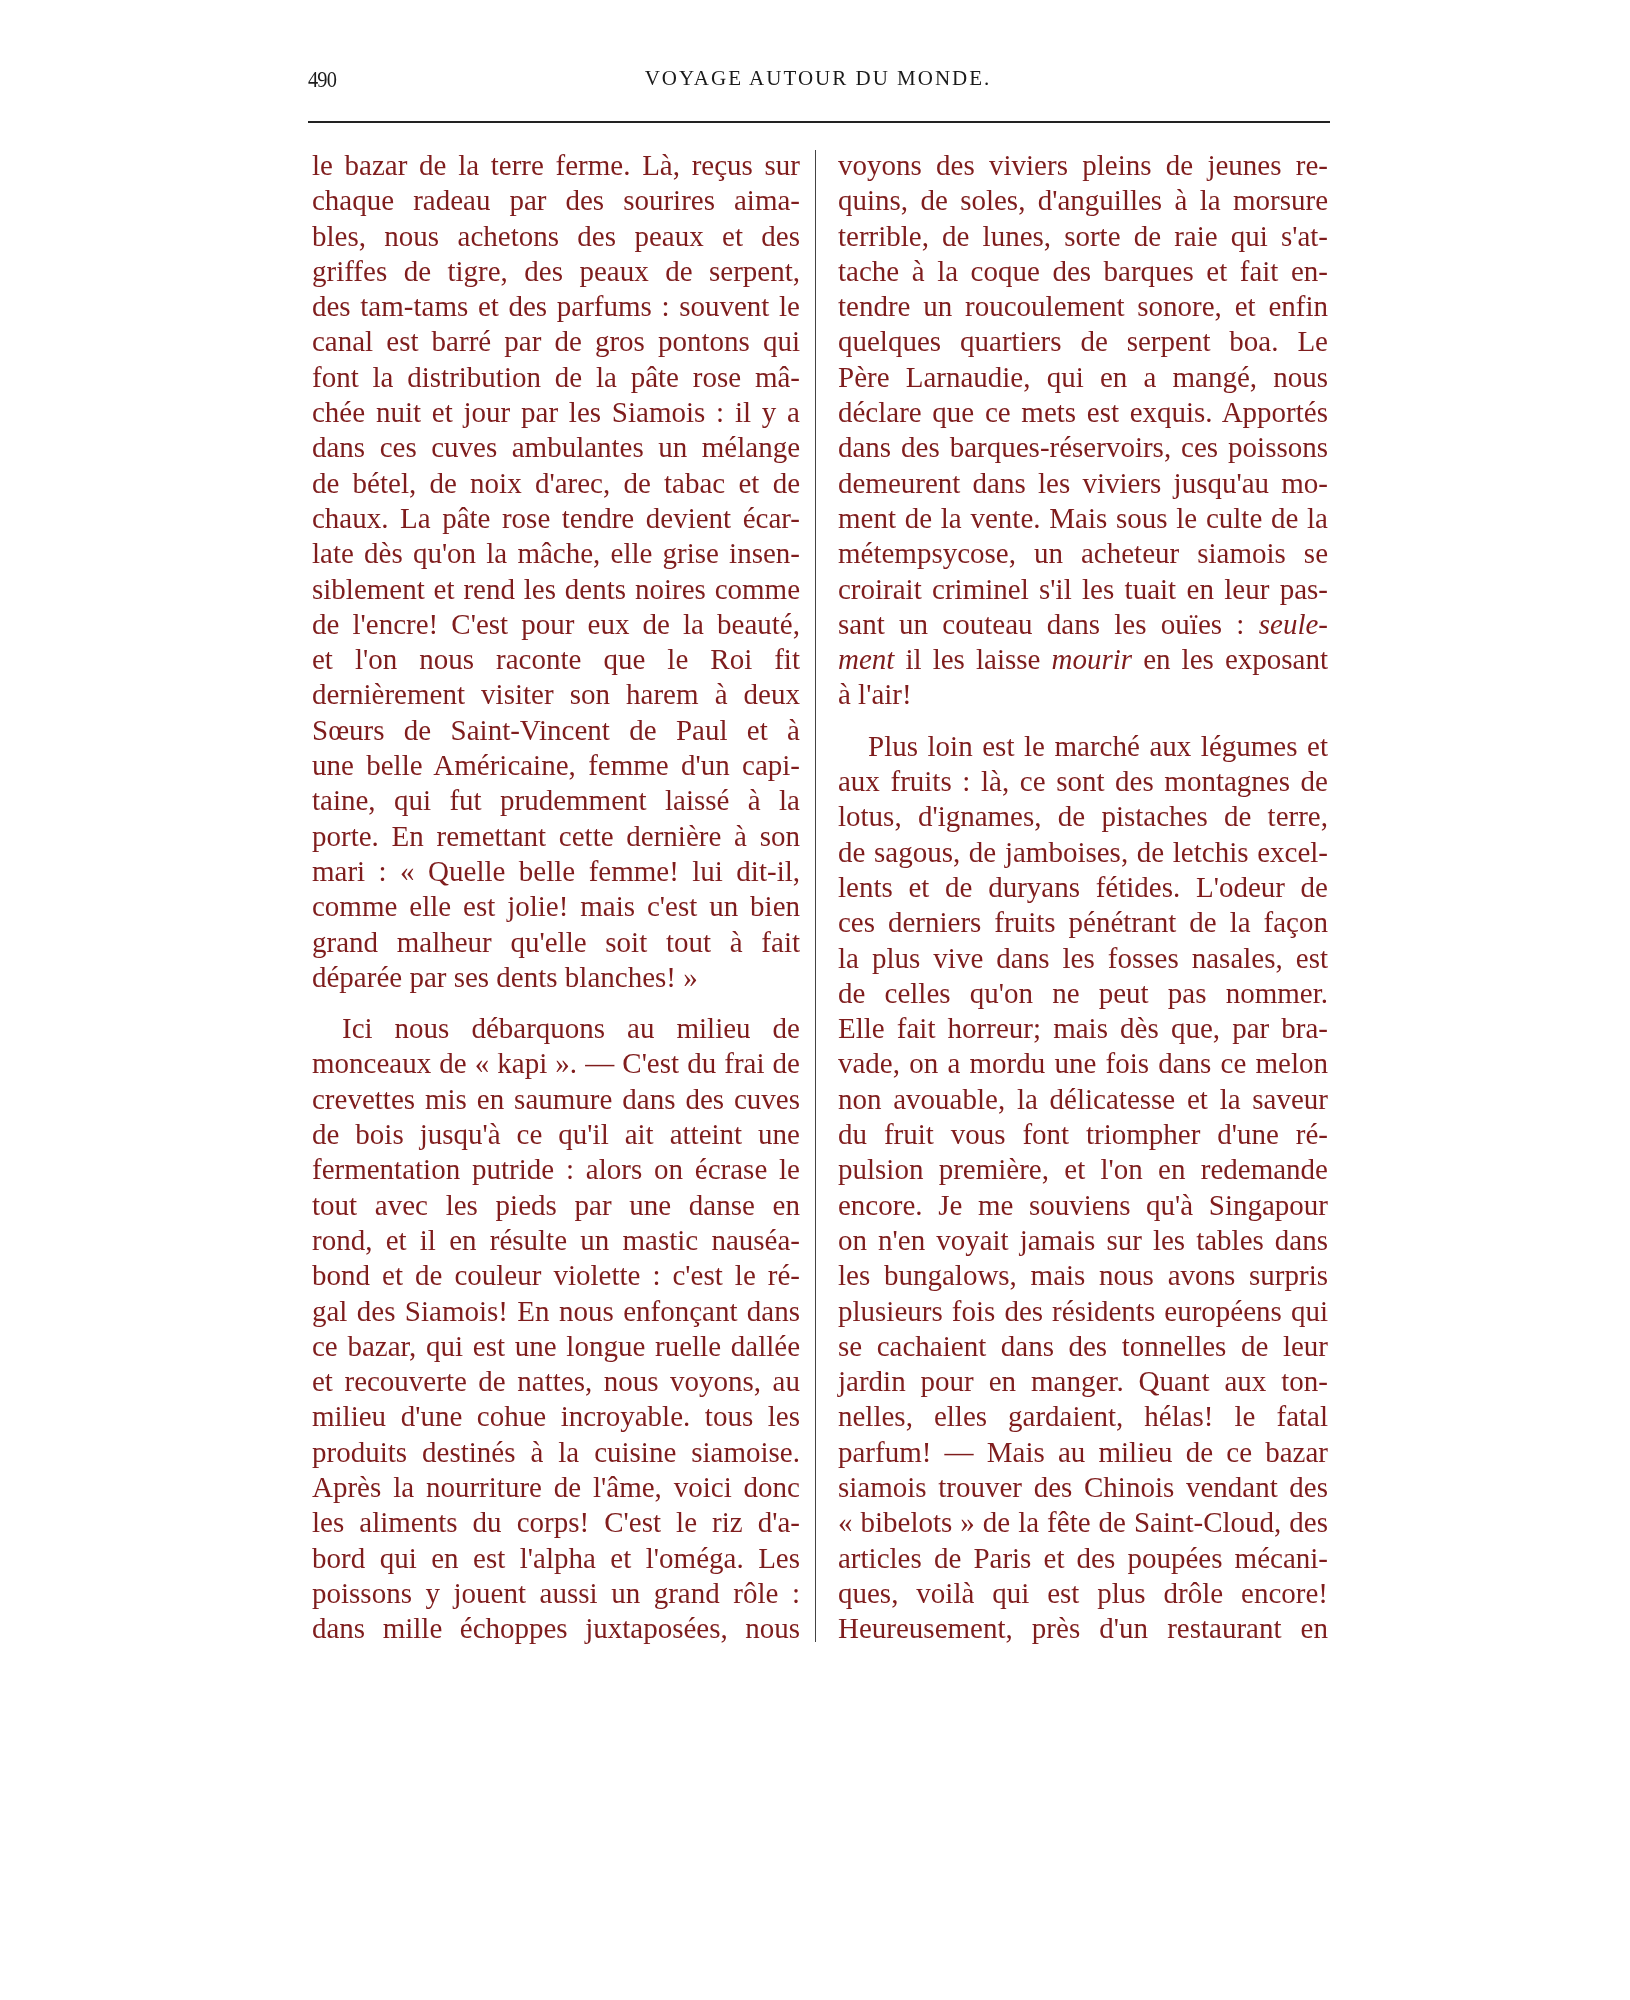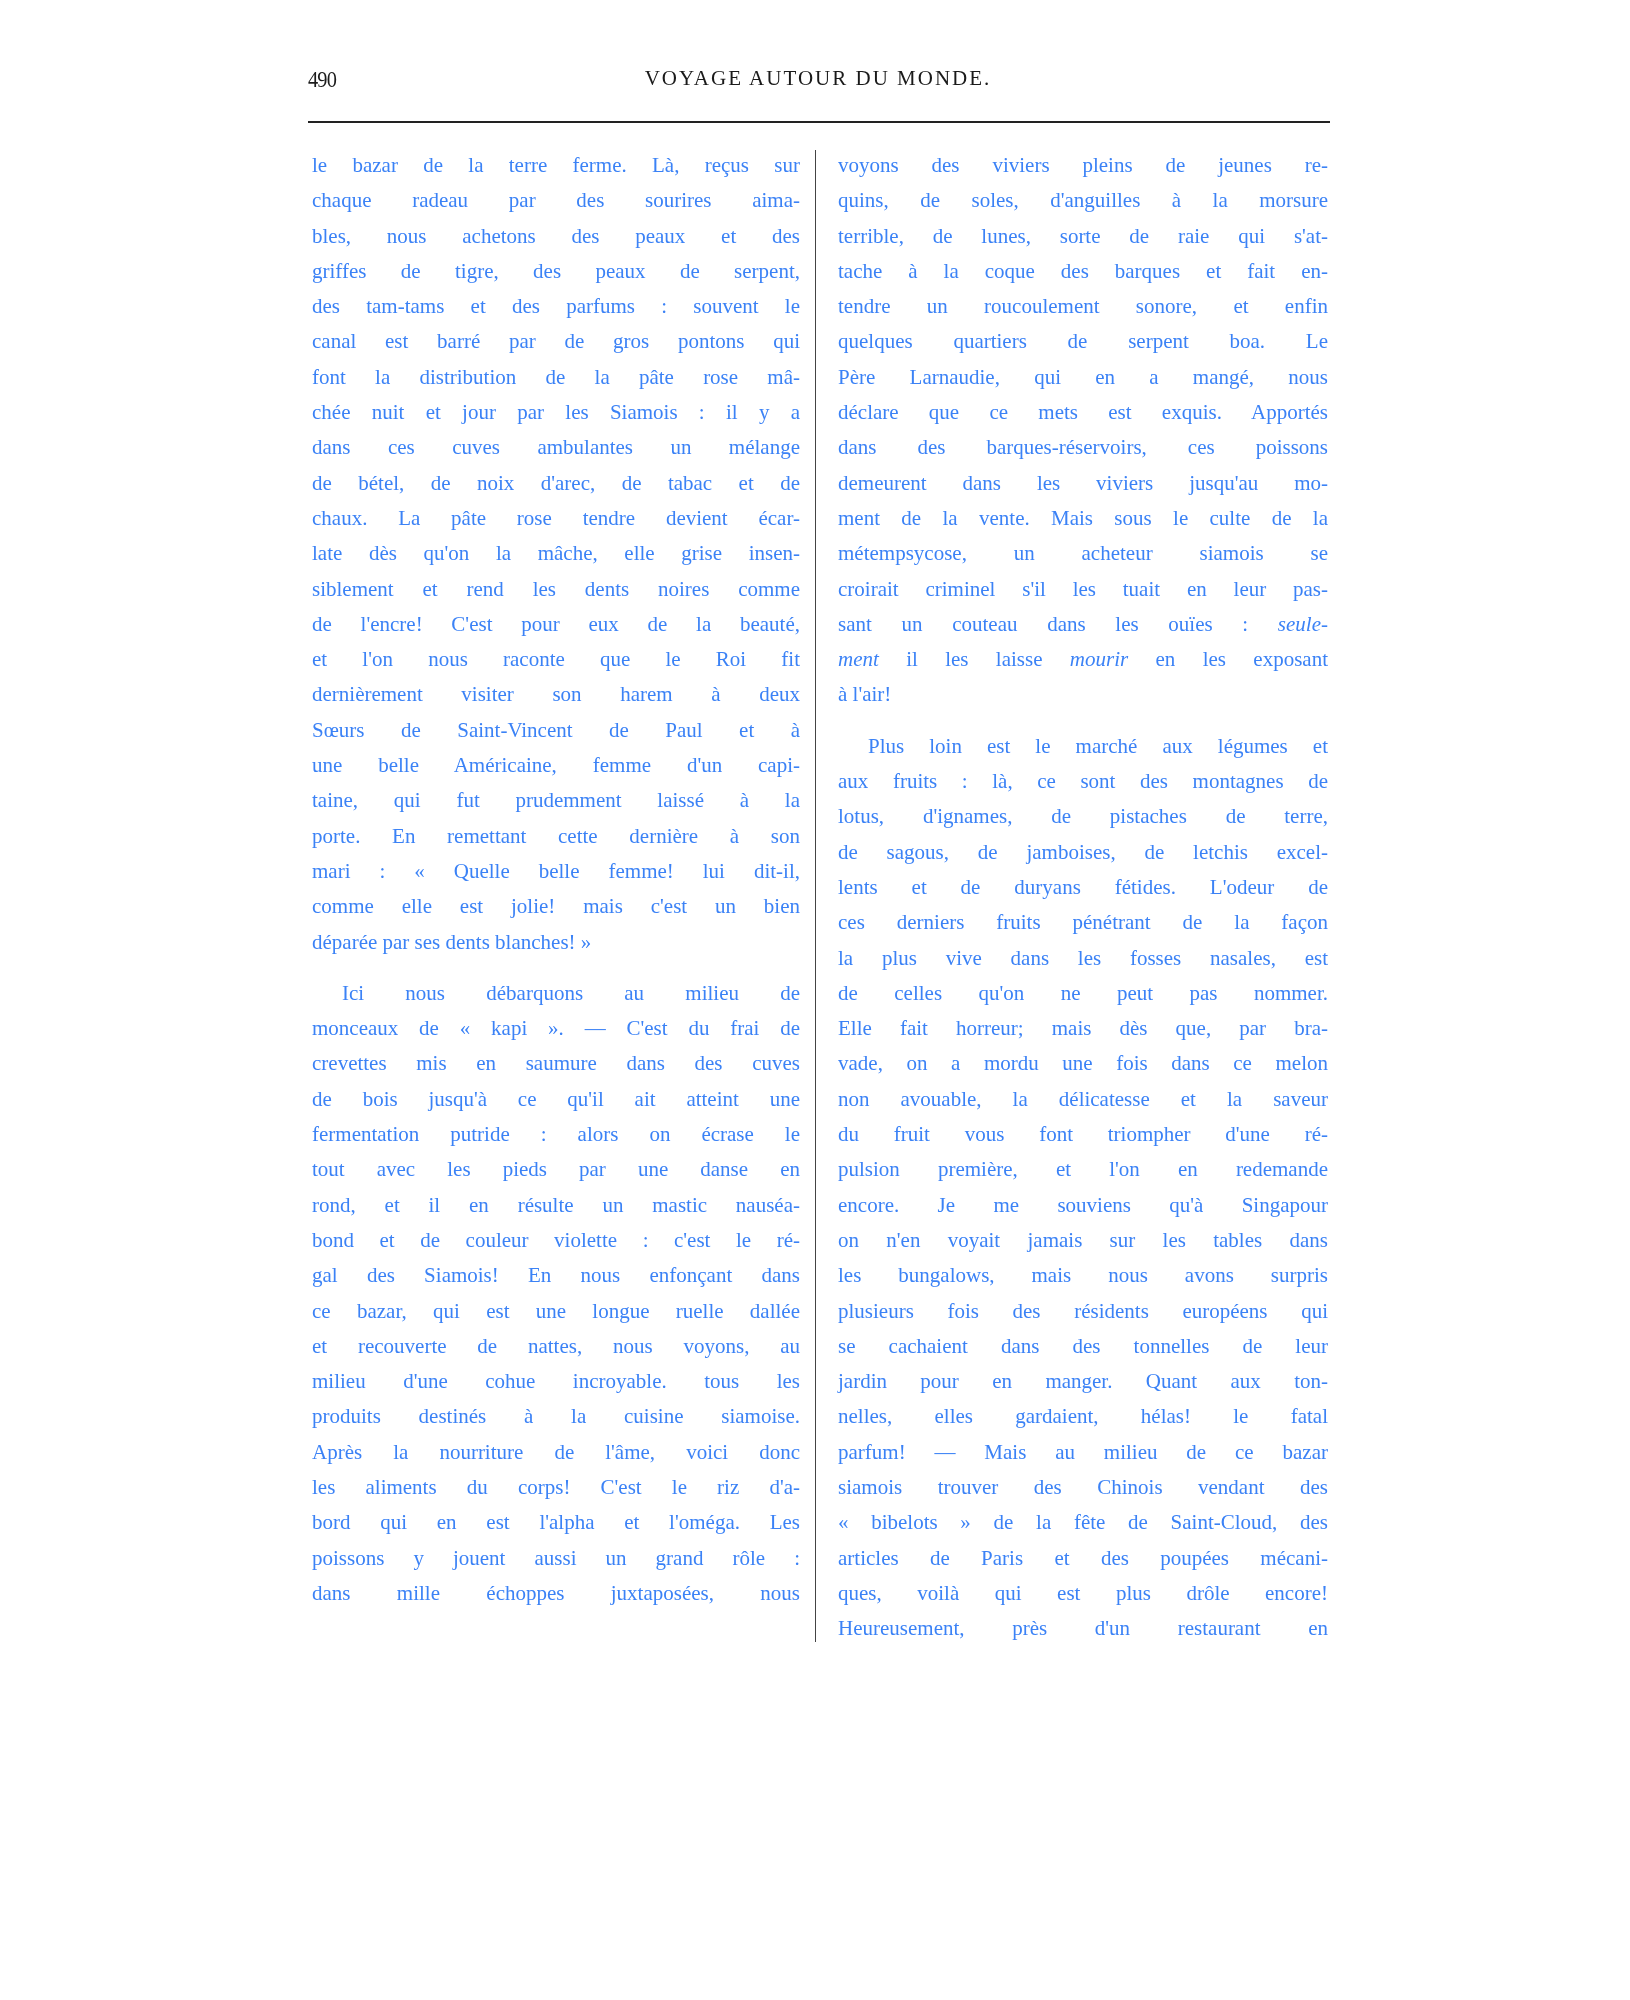--- a/index.html
+++ b/index.html
@@ -4,21 +4,21 @@
 <style>
   html, body { margin: 0; padding: 0; background: #ffffff; }
   body { width: 1630px; height: 2000px; position: relative; overflow: hidden; }
   .page { position: absolute; left: 0; top: 0; width: 1630px; height: 1616px; background: #fff; color: #1a1a1a; }
   .running-head { position: absolute; left: 308px; top: 64px; width: 1020px; height: 40px;
     font-family: "Liberation Serif", "DejaVu Serif", serif; }
   .folio { position: absolute; left: 0; top: 2px; font-size: 24px; letter-spacing: -1px; transform: scaleX(0.85); transform-origin: left; }
   .title { position: absolute; left: 0; right: 0; top: 2px; text-align: center; font-size: 21px; letter-spacing: 2px; }
   .head-rule { position: absolute; left: 308px; top: 121px; width: 1022px; height: 0; border-top: 2.5px solid #222; }
   .col { position: absolute; top: 148px; width: 488px;
-    font-family: "Liberation Serif", "DejaVu Serif", serif; font-size: 21px; line-height: 35.3px; color: #3b82f6; }
+    font-family: "Liberation Serif", "DejaVu Serif", serif; font-size: 29px; line-height: 35.3px; color: #7f1d1d; }
   .col-left { left: 312px; }
   .col-right { left: 838px; width: 490px; }
   .line { display: block; white-space: nowrap; text-align: justify; text-align-last: justify; height: 35.3px; overflow: visible; }
   .line.last { text-align-last: left; }
   .line.indent { padding-left: 30px; margin-top: 16px; }
   .col-divider { position: absolute; left: 815px; top: 150px; width: 0; height: 1492px; border-left: 1.5px solid #444; }
   i { font-style: italic; }
 </style>
 </head>
 <body>
@@ -46,20 +46,21 @@
       <span class="line"><span>siblement et rend les dents noires comme</span></span>
       <span class="line"><span>de l'encre! C'est pour eux de la beauté,</span></span>
       <span class="line"><span>et l'on nous raconte que le Roi fit</span></span>
       <span class="line"><span>dernièrement visiter son harem à deux</span></span>
       <span class="line"><span>Sœurs de Saint-Vincent de Paul et à</span></span>
       <span class="line"><span>une belle Américaine, femme d'un capi-</span></span>
       <span class="line"><span>taine, qui fut prudemment laissé à la</span></span>
       <span class="line"><span>porte. En remettant cette dernière à son</span></span>
       <span class="line"><span>mari : « Quelle belle femme! lui dit-il,</span></span>
       <span class="line"><span>comme elle est jolie! mais c'est un bien</span></span>
+      <span class="line"><span>grand malheur qu'elle soit tout à fait</span></span>
       <span class="line last"><span>déparée par ses dents blanches! »</span></span>
       <span class="line indent"><span>Ici nous débarquons au milieu de</span></span>
       <span class="line"><span>monceaux de « kapi ». — C'est du frai de</span></span>
       <span class="line"><span>crevettes mis en saumure dans des cuves</span></span>
       <span class="line"><span>de bois jusqu'à ce qu'il ait atteint une</span></span>
       <span class="line"><span>fermentation putride : alors on écrase le</span></span>
       <span class="line"><span>tout avec les pieds par une danse en</span></span>
       <span class="line"><span>rond, et il en résulte un mastic nauséa-</span></span>
       <span class="line"><span>bond et de couleur violette : c'est le ré-</span></span>
       <span class="line"><span>gal des Siamois! En nous enfonçant dans</span></span>

